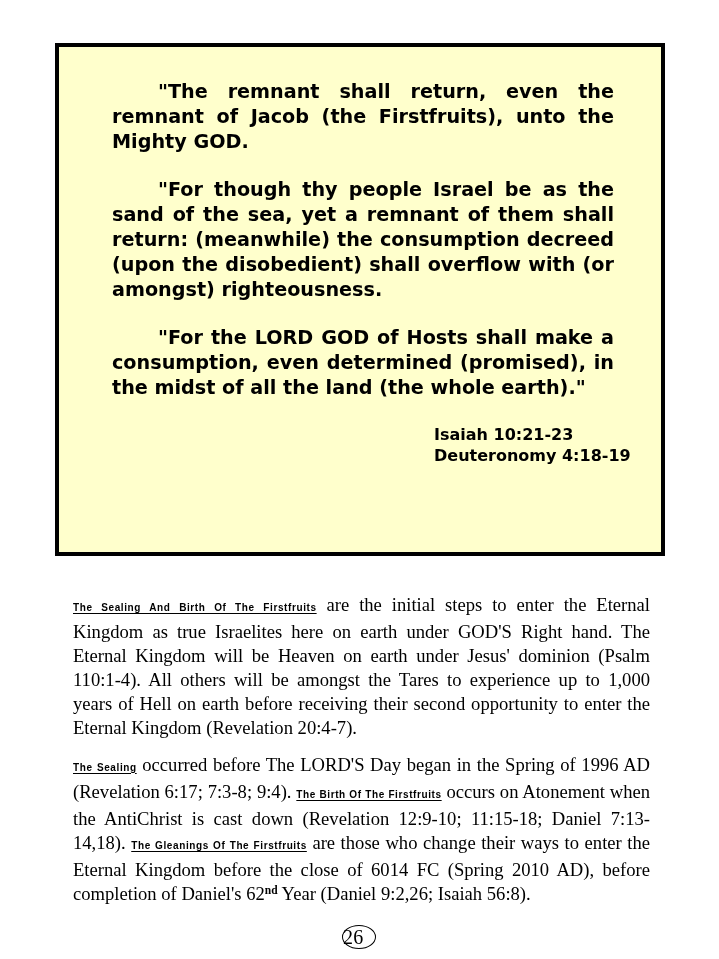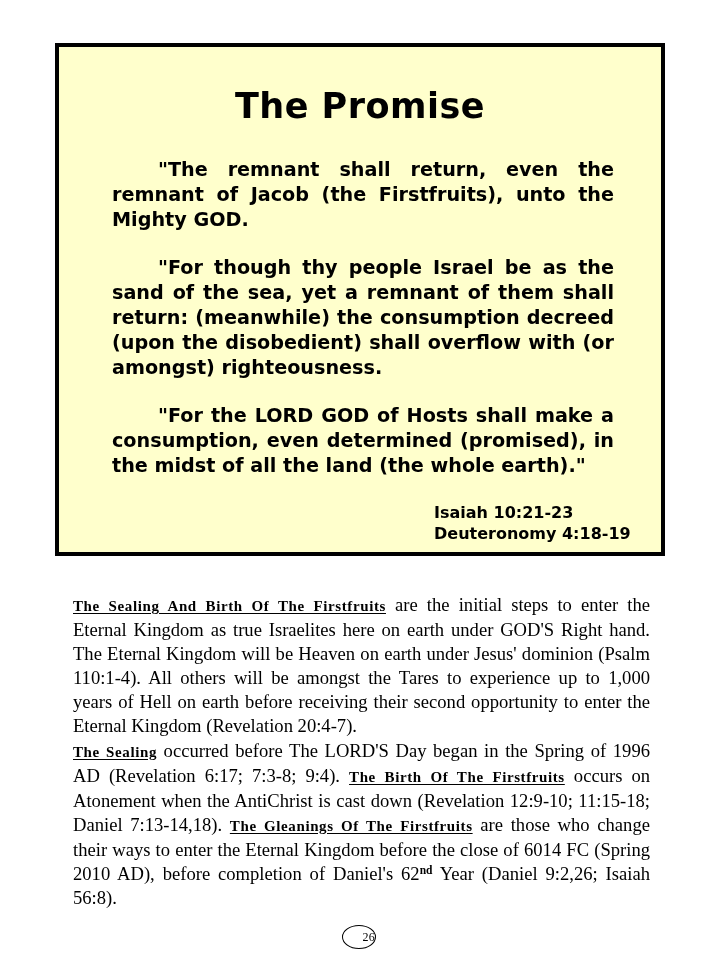--- a/index.html
+++ b/index.html
@@ -76,26 +76,26 @@
 
   .prose {
     font-family: "Liberation Serif", "DejaVu Serif", serif;
     font-size: 18.6px;
     line-height: 24.1px;
     text-align: justify;
     text-justify: inter-word;
     margin: 0;
     color: #000000;
   }
-  .prose + .prose { }
+  .prose + .prose { margin-top: 12px; }
 
   .hl {
-    font-family: Liberation Serif, serif;
+    font-family: Liberation Sans, sans-serif;
     font-weight: bold;
-    font-size: 15px;
+    font-size: 10px;
     text-decoration: underline;
     text-underline-offset: 2px;
     letter-spacing: 0.6px;
   }
 
   sup.ord {
     font-size: 0.62em;
     vertical-align: 0.52em;
     line-height: 0;
     font-weight: bold;
@@ -106,33 +106,32 @@
     position: absolute;
     left: 342px;
     top: 925px;
     width: 34px;
     height: 24px;
     border: 1.6px solid #000000;
     border-radius: 50%;
     box-sizing: border-box;
     display: flex;
     align-items: center;
-    justify-content: flex-end;
+    justify-content: flex-start;
     font-family: "Liberation Serif", "DejaVu Serif", serif;
-    font-size: 12px;
+    font-size: 20px;
     letter-spacing: 0.3px;
     color: #000000;
   }
 </style>
 </head>
 <body>
 
 <div id="promise-box">
 
-  <h1 id="promise-title">The Promise</h1>
 
   <p class="scripture sc-1">"The remnant shall return, even the remnant of Jacob (the Firstfruits), unto the Mighty GOD.</p>
 
   <p class="scripture sc-2">"For though thy people Israel be as the sand of the sea, yet a remnant of them shall return: (meanwhile) the consumption decreed (upon the disobedient) shall overflow with (or amongst) righteousness.</p>
 
   <p class="scripture sc-3">"For the LORD GOD of Hosts shall make a consumption, even determined (promised), in the midst of all the land (the whole earth)."</p>
 
   <div id="citations">
     <div>Isaiah 10:21-23</div>
     <div>Deuteronomy 4:18-19</div>

